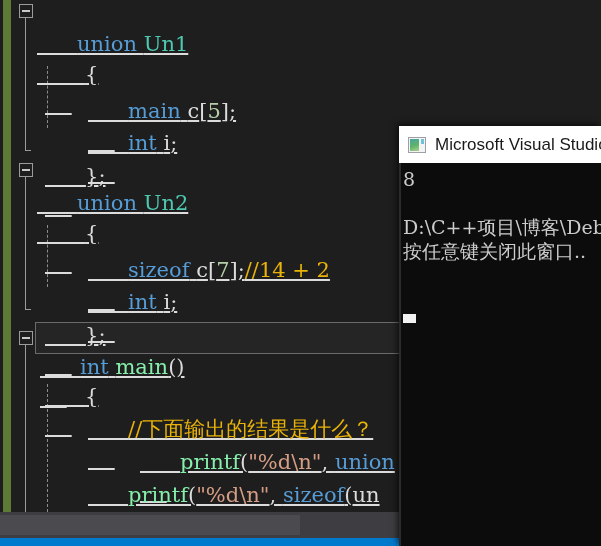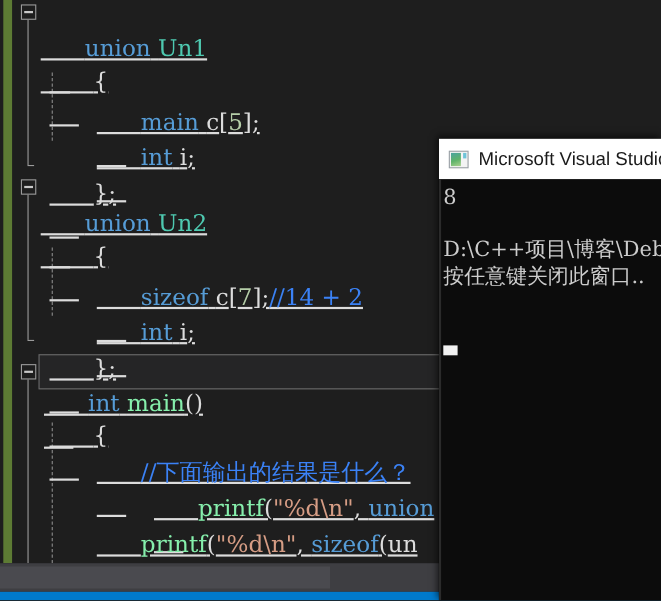--- a/index.html
+++ b/index.html
@@ -92,21 +92,21 @@
     font-family: "DejaVu Serif", serif;
     font-size: 21px;
     color: #dcdcdc;
     text-decoration: underline;
   }
   .kw      { color: #569cd6; }
   .type    { color: #4ec9b0; }
   .fn      { color: #86efac; }
   .num     { color: #b5cea8; }
   .str     { color: #d69d85; }
-  .cmt     { color: #3b82f6; }
+  .cmt     { color: #eab308; }
   .ident   { color: #dcdcdc; }
   .punct   { color: #dcdcdc; }
   .brace   { color: #dcdcdc; }
 
   
   .current-line {
     position: absolute;
     left: 35px;
     top: 322px;
     width: 566px;

